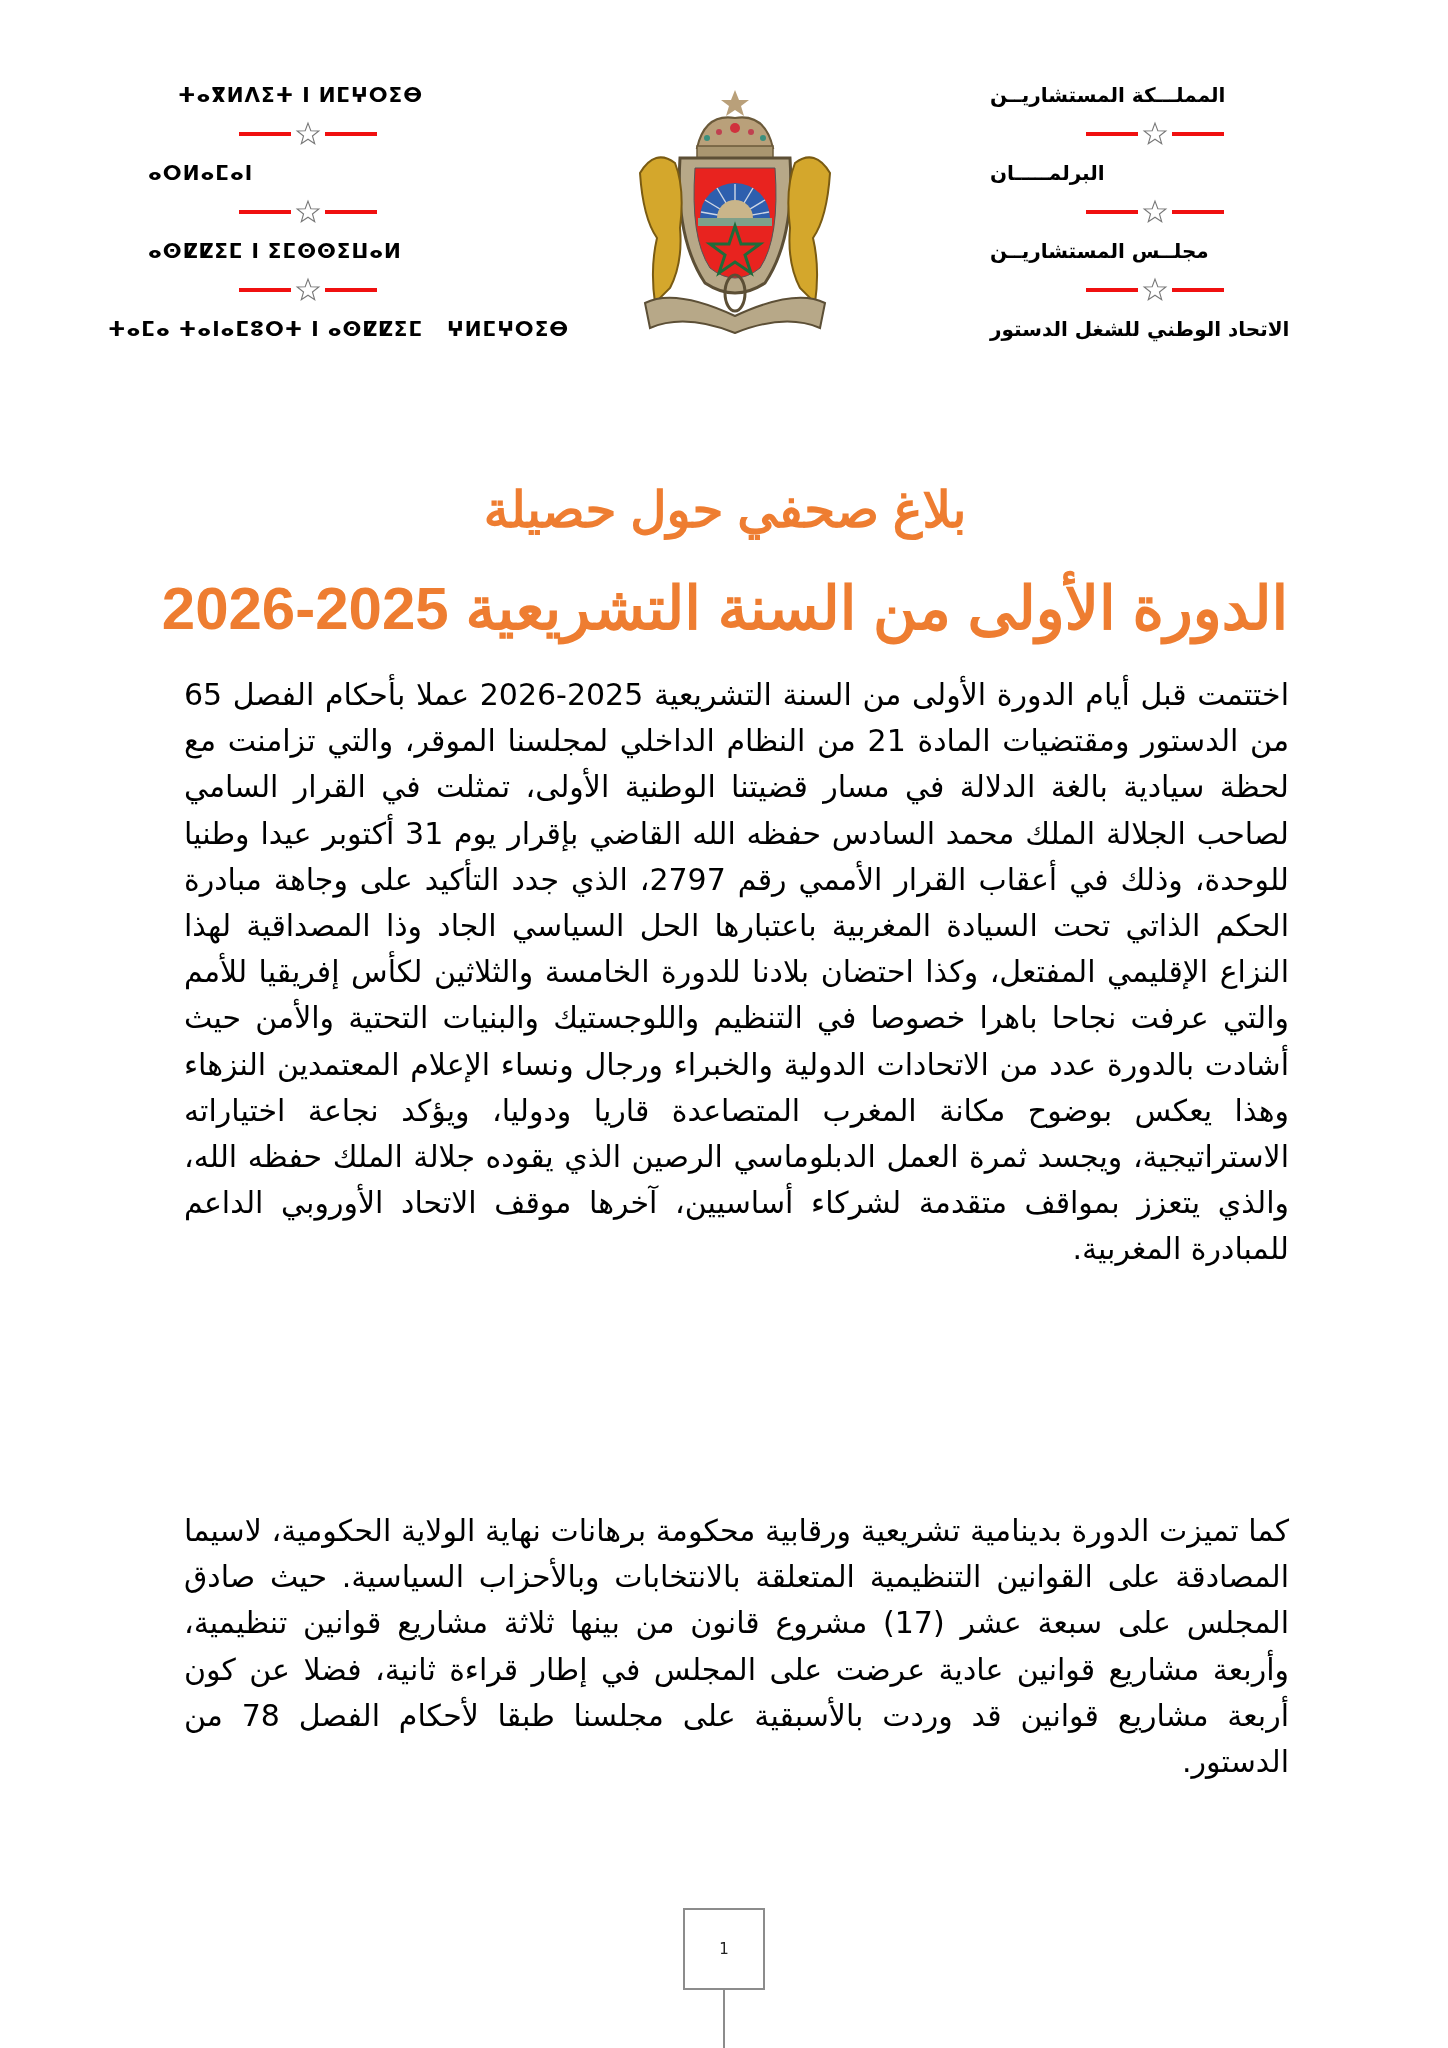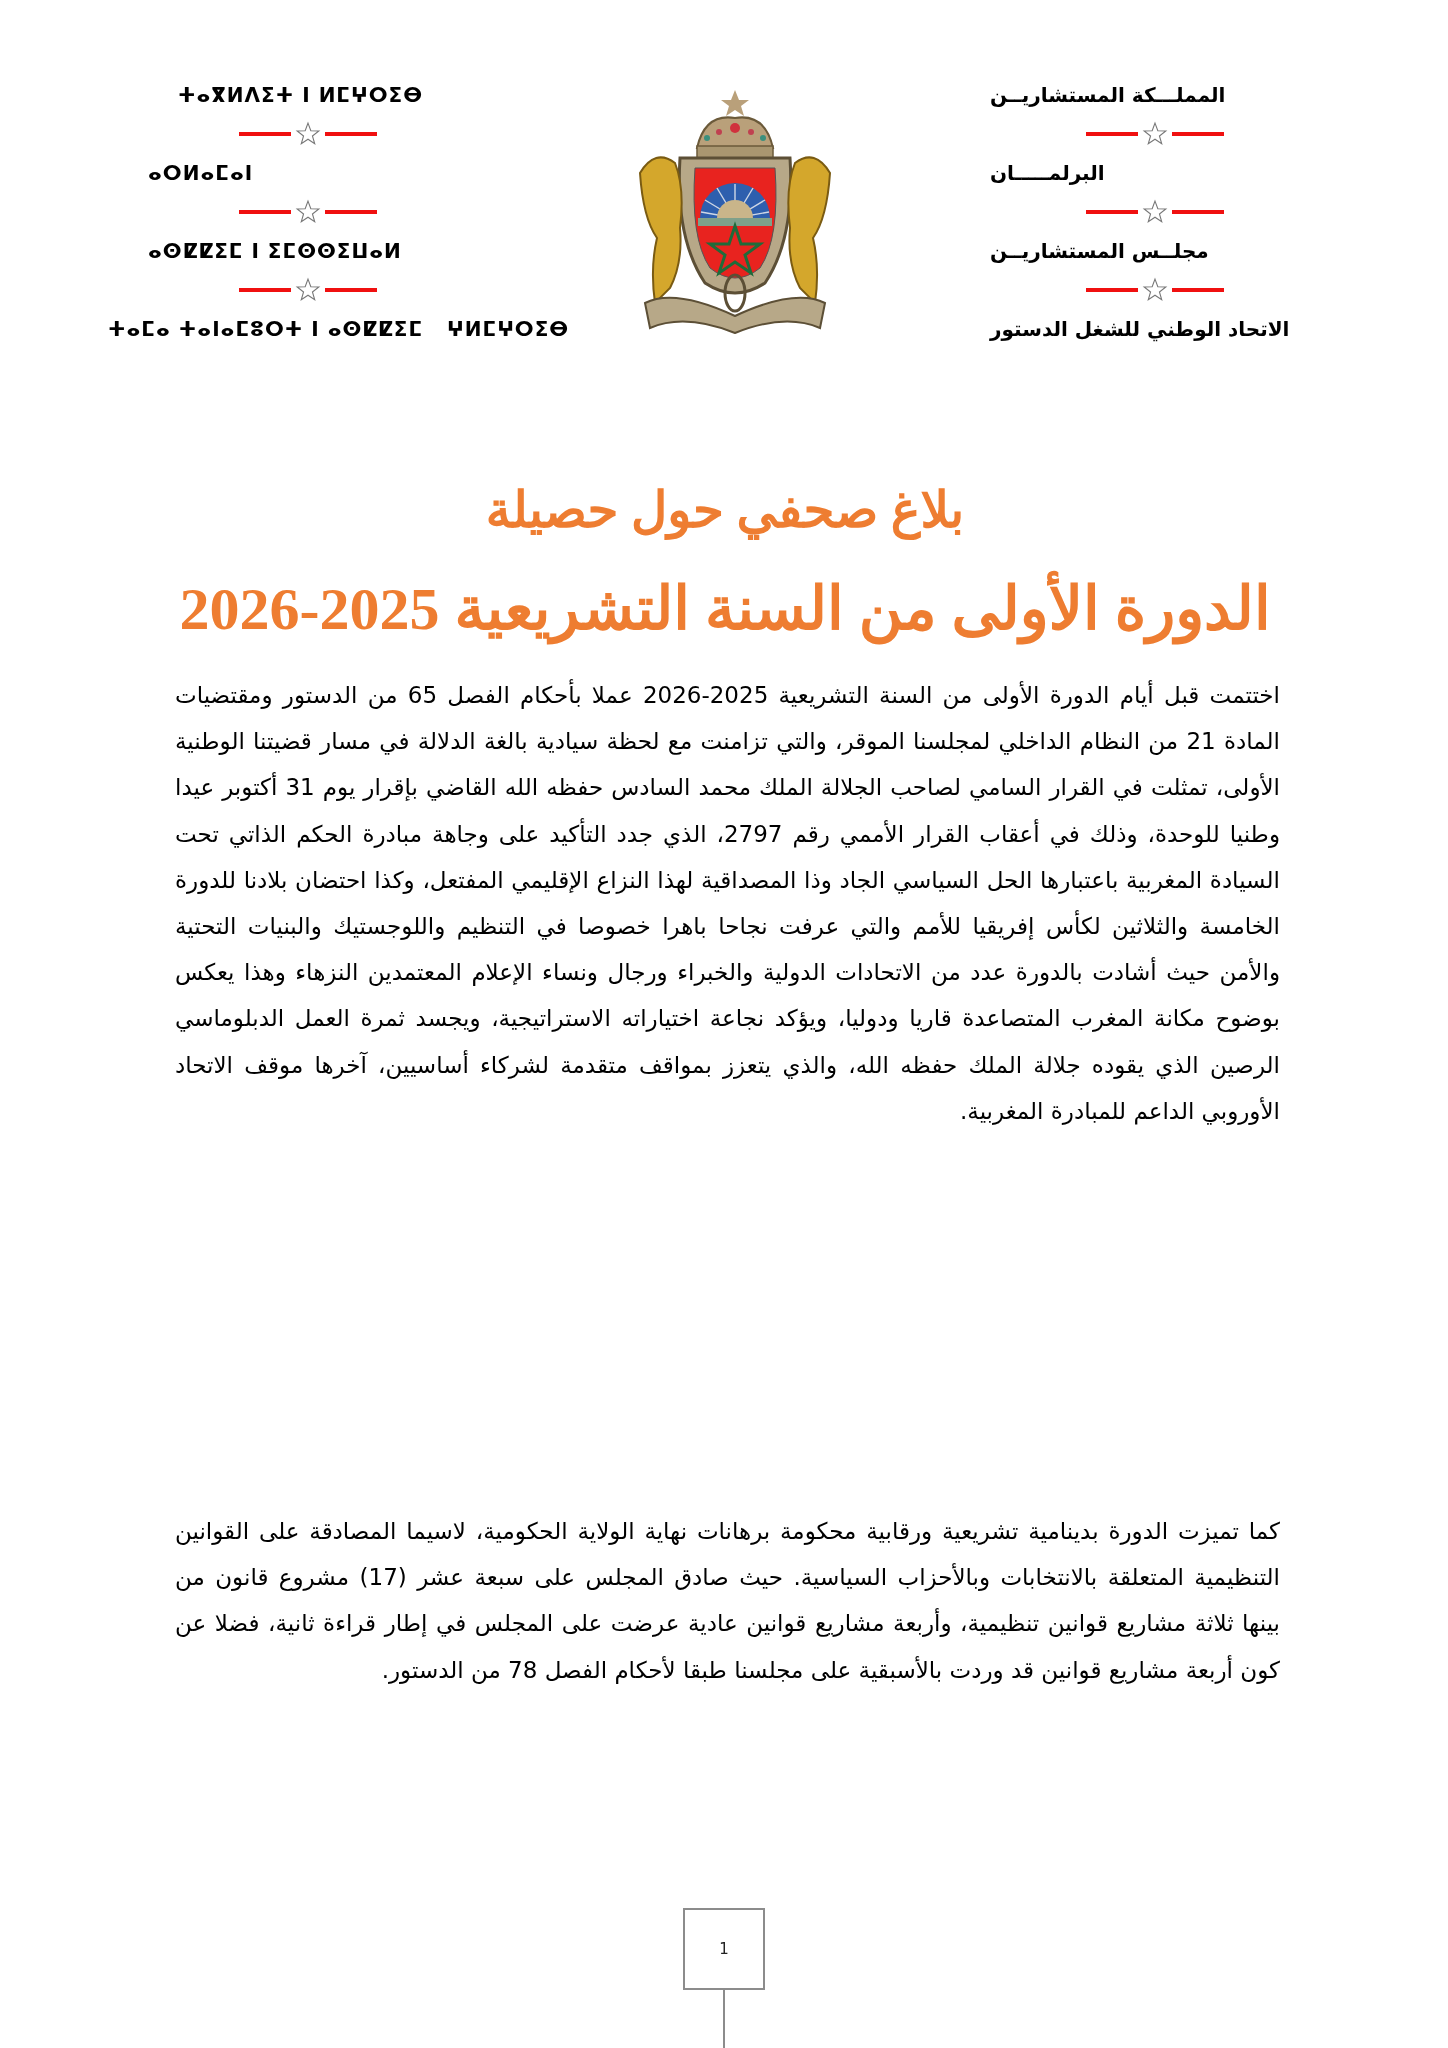--- a/index.html
+++ b/index.html
@@ -13,26 +13,26 @@
   .tif { font-family: "DejaVu Sans", sans-serif; font-size: 20px; letter-spacing: 1px; }
   .ar  { direction: rtl; font-family: "DejaVu Sans", sans-serif; font-size: 20px; }
   .sep { display: flex; align-items: center; justify-content: center; height: 52px; }
   .sep .bar { width: 52px; height: 4px; background: #f01010; }
   .sep .star { margin: 0 4px; width: 26px; height: 26px; }
   .hdr-left .sep { padding-left: 40px; }
 
   .emblem { position: absolute; left: 635px; top: 88px; width: 200px; height: 250px; }
 
   .title { position: absolute; left: 150px; width: 1150px; text-align: center; direction: rtl;
-           color: #ee7d31; font-weight: bold; font-family: Liberation Serif, serif; }
+           color: #ee7d31; font-weight: bold; font-family: Liberation Sans, sans-serif; }
   .title1 { top: 478px; font-size: 50px; line-height: 64px; }
   .title2 { top: 575px; font-size: 60px; line-height: 68px; }
 
-  .body-text { position: absolute; left: 175px; width: 1105px; direction: rtl; text-align: justify;
-               text-align-last: right; font-family: "DejaVu Sans", sans-serif; font-size: 23px;
+  .body-text { position: absolute; left: 184px; width: 1105px; direction: rtl; text-align: justify;
+               text-align-last: right; font-family: "DejaVu Sans", sans-serif; font-size: 30px;
                line-height: 46.2px; }
   .p1 { top: 672px; }
   .p2 { top: 1508px; }
 
   .page-box { position: absolute; left: 683px; top: 1908px; width: 82px; height: 82px;
               border: 2px solid #8c8c8c; box-sizing: border-box; display: flex;
               align-items: center; justify-content: center; font-size: 15px;
               font-family: "DejaVu Sans", sans-serif; color: #222; }
   .page-stem { position: absolute; left: 723px; top: 1990px; width: 2px; height: 58px; background: #8c8c8c; }
 </style>

